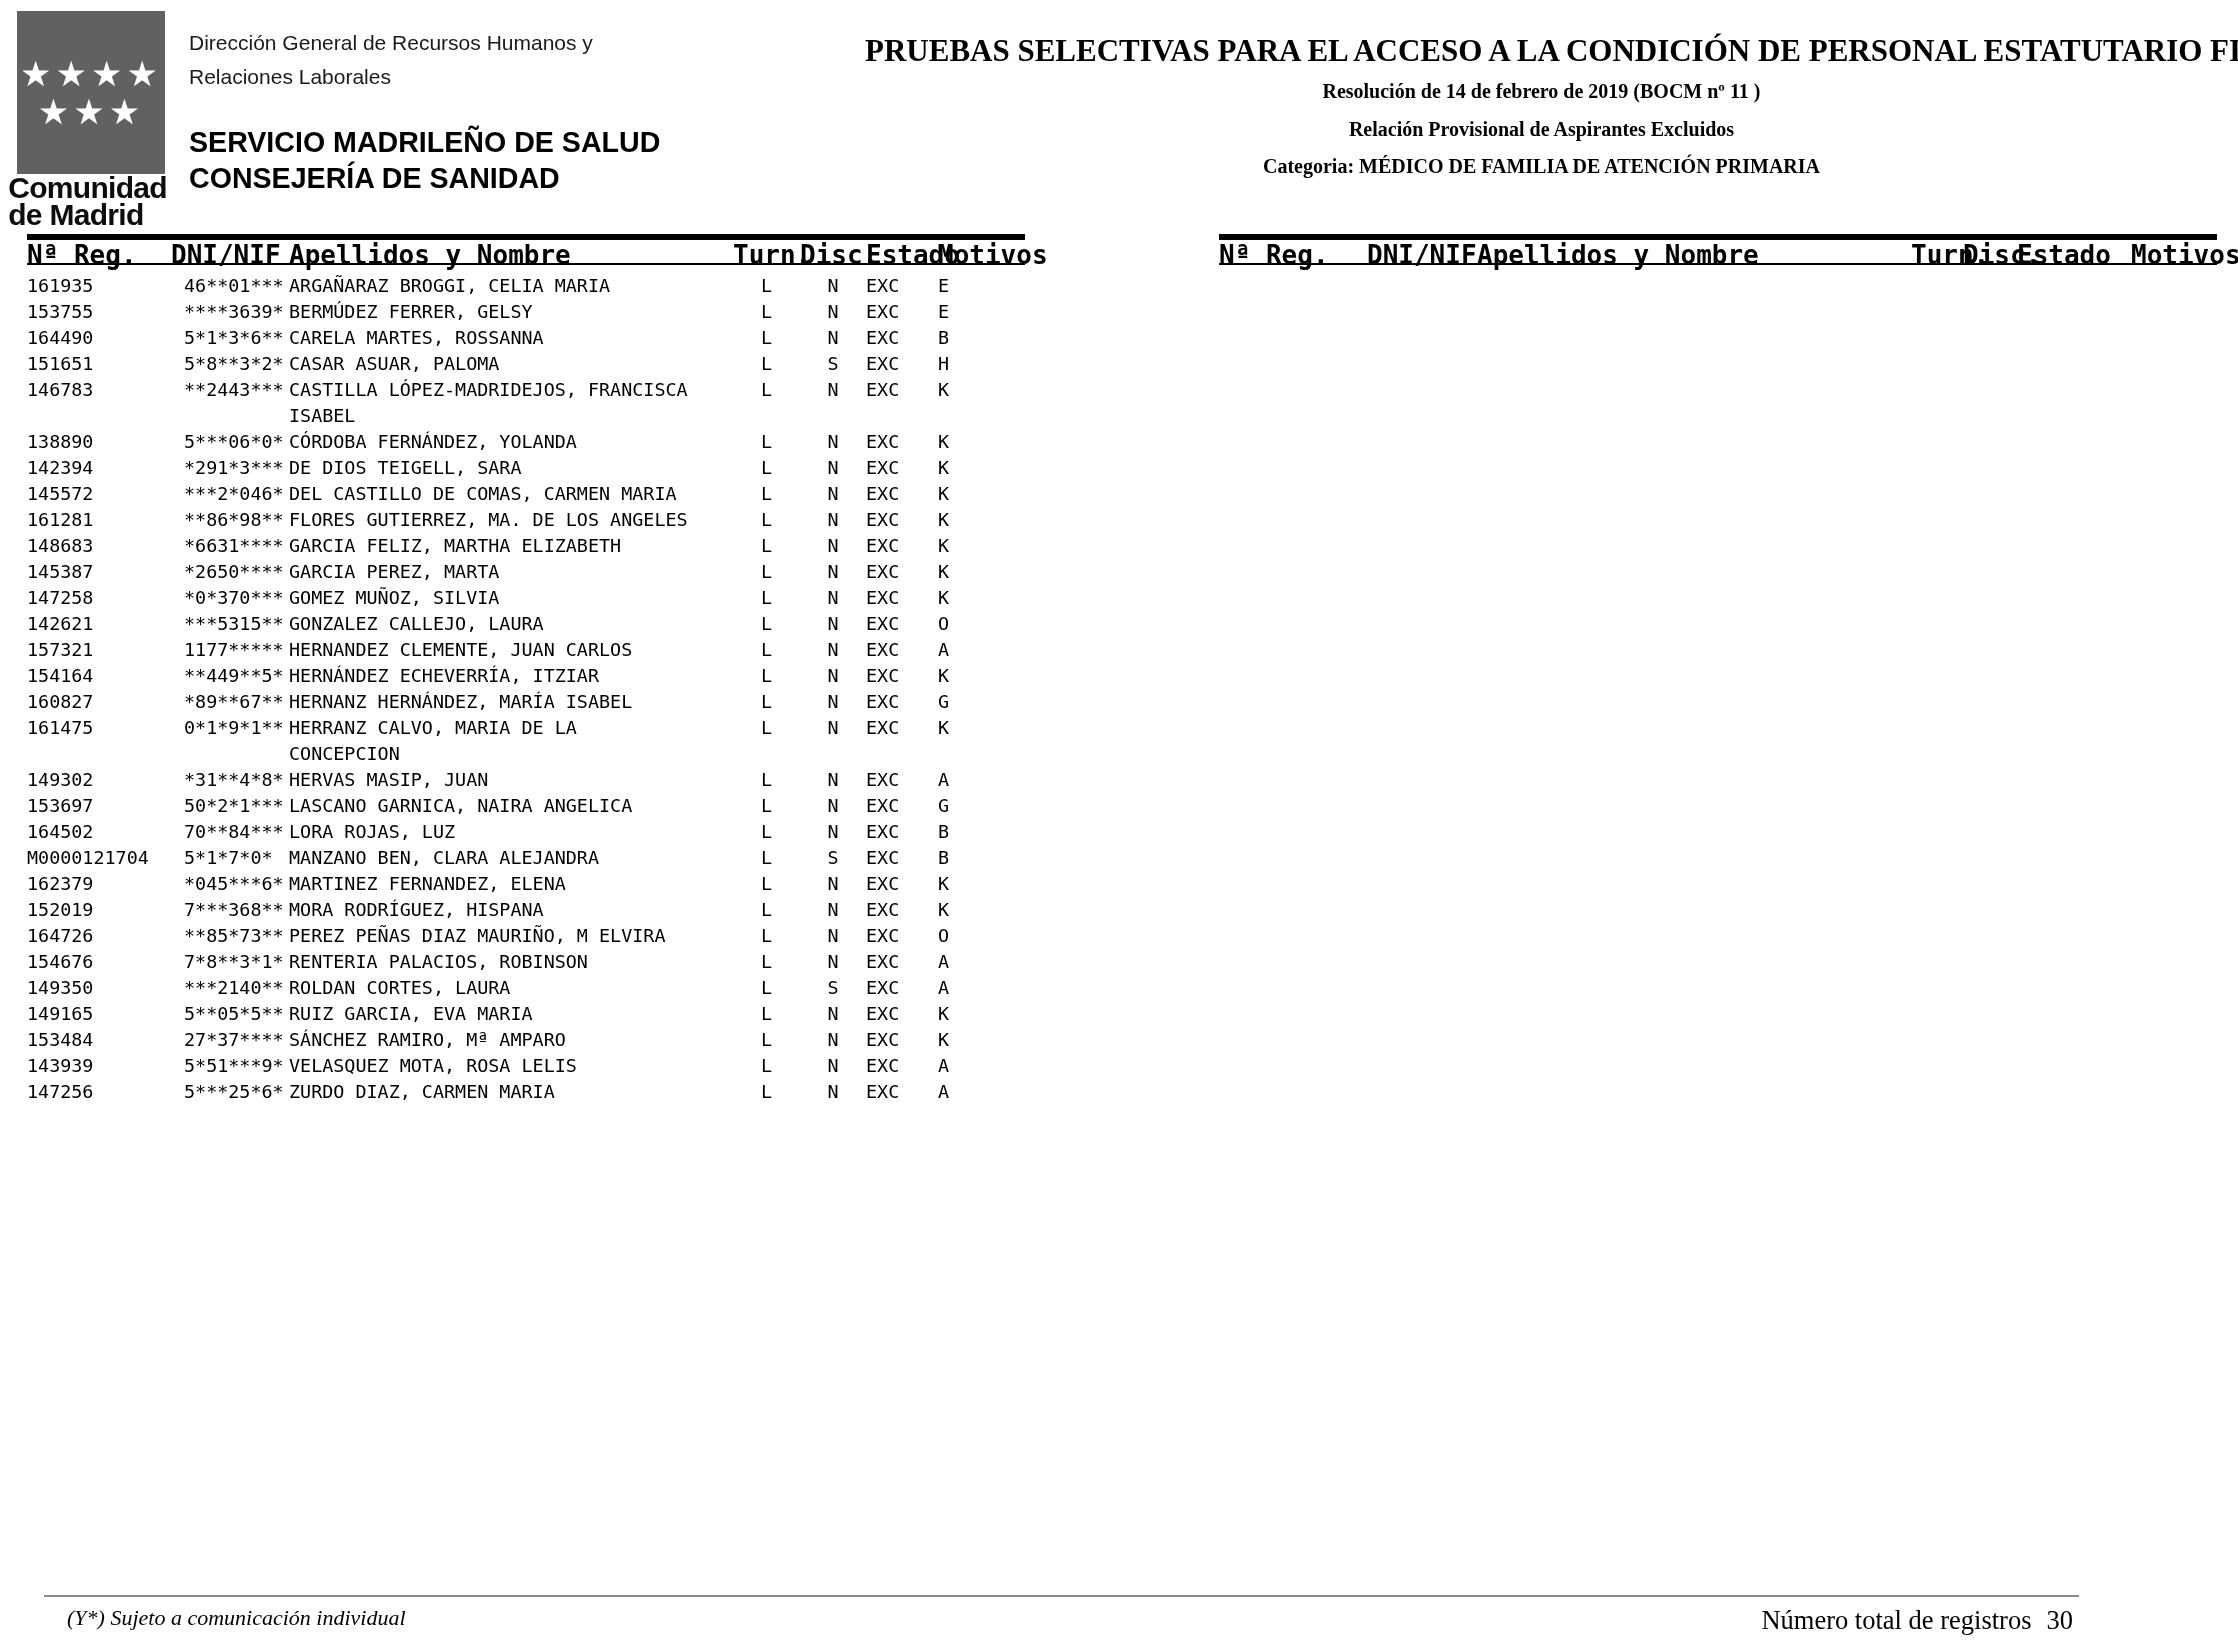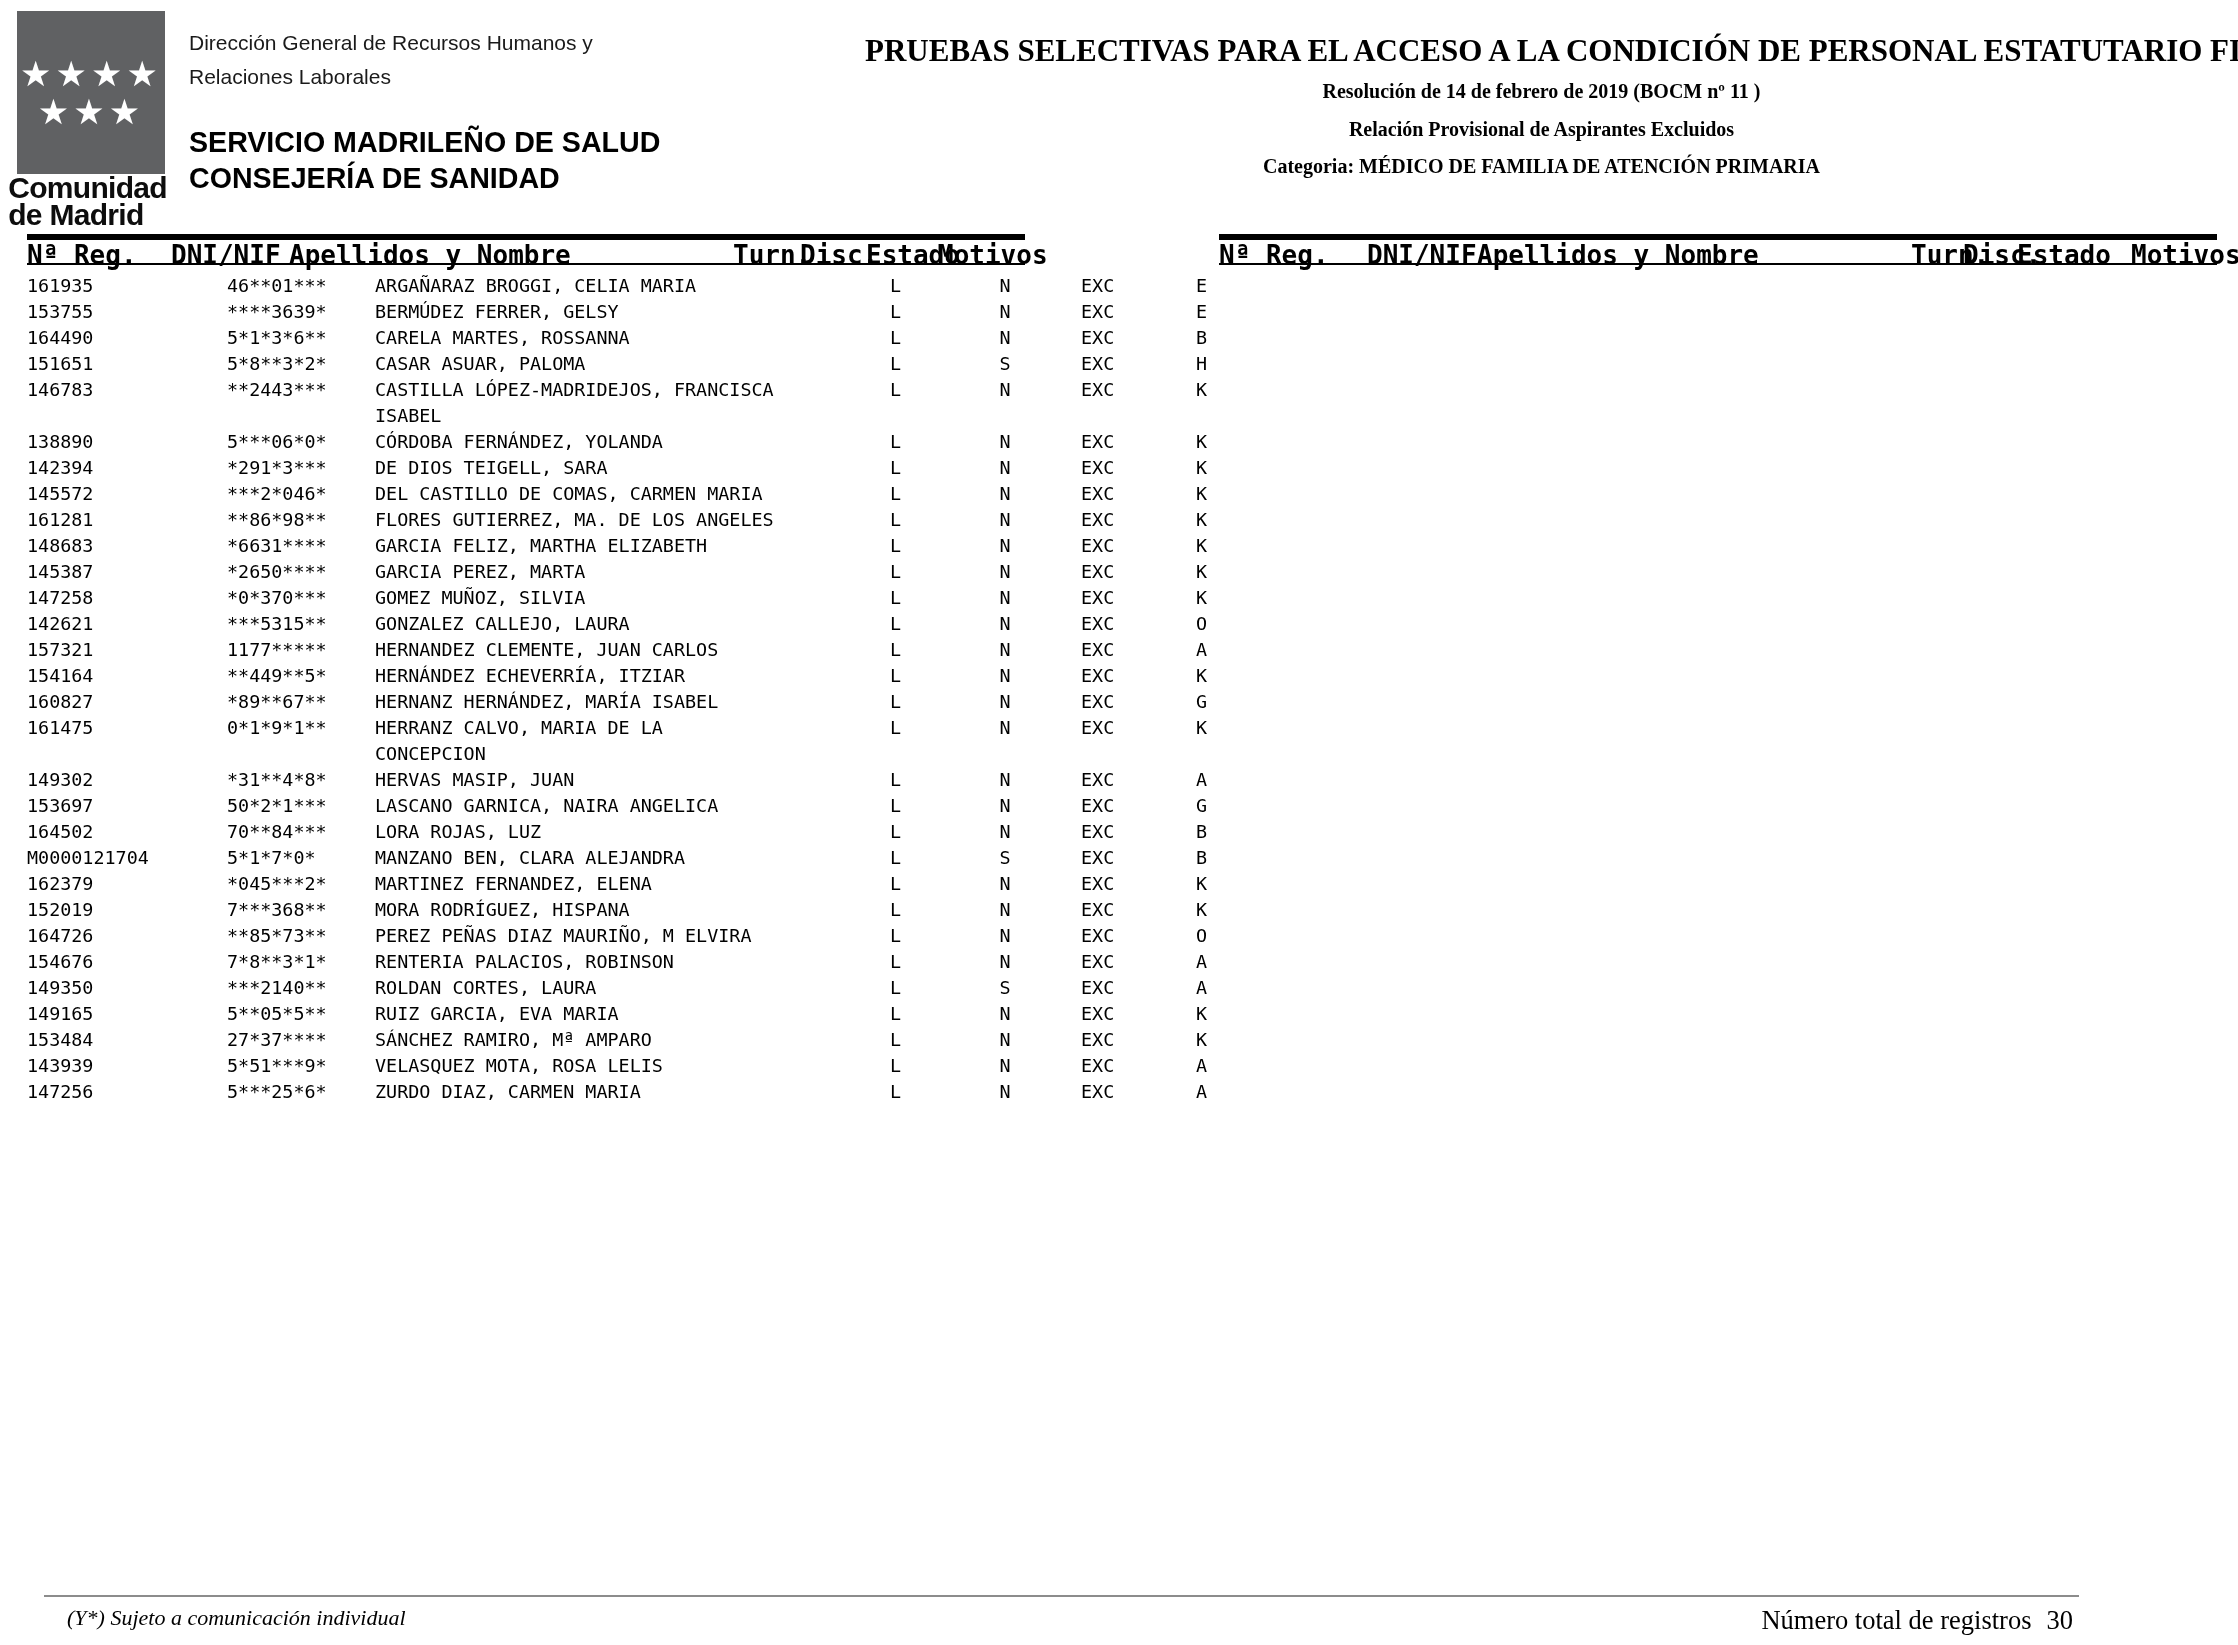--- a/index.html
+++ b/index.html
@@ -46,21 +46,21 @@
     font-size:26px; font-weight:bold; white-space:nowrap;
   }
   .thead-left  { left:27px;  width:998px; grid-template-columns:144px 118px 444px 67px 66px 72px 87px; }
   .thead-right { left:1219px; width:998px; grid-template-columns:148px 110px 434px 52px 54px 114px 87px; }
 
   .rows {
     position:absolute; left:27px; top:273px; width:998px;
     font-family:"DejaVu Sans Mono","Liberation Mono",monospace;
     font-size:18.4px; line-height:26px;
   }
-  .trow { display:grid; grid-template-columns:144px 118px 444px 67px 66px 72px 87px;gap:43px; }
+  .trow { display:grid; grid-template-columns:144px 118px 444px 67px 66px 72px 87px; }
   .trow > div { white-space:nowrap; }
   .c-dni { padding-left:13px; }
   .c-turn, .c-disc { text-align:center; }
 
   
   .footer-rule { position:absolute; left:44px; top:1595px; width:2035px; border-top:2px solid #8c8c8c; }
   .footer-note {
     position:absolute; left:67px; top:1605px;
     font-family:"Liberation Serif", serif; font-size:22px; white-space:nowrap;font-style:italic;
   }
@@ -302,21 +302,21 @@
     <div class="c-reg">M0000121704</div>
     <div class="c-dni">5*1*7*0*</div>
     <div class="c-name">MANZANO BEN, CLARA ALEJANDRA</div>
     <div class="c-turn">L</div>
     <div class="c-disc">S</div>
     <div class="c-estado">EXC</div>
     <div class="c-motivos">B</div>
   </div>
       <div class="trow">
     <div class="c-reg">162379</div>
-    <div class="c-dni">*045***2*</div>
+    <div class="c-dni">*045***6*</div>
     <div class="c-name">MARTINEZ FERNANDEZ, ELENA</div>
     <div class="c-turn">L</div>
     <div class="c-disc">N</div>
     <div class="c-estado">EXC</div>
     <div class="c-motivos">K</div>
   </div>
       <div class="trow">
     <div class="c-reg">152019</div>
     <div class="c-dni">7***368**</div>
     <div class="c-name">MORA RODRÍGUEZ, HISPANA</div>

